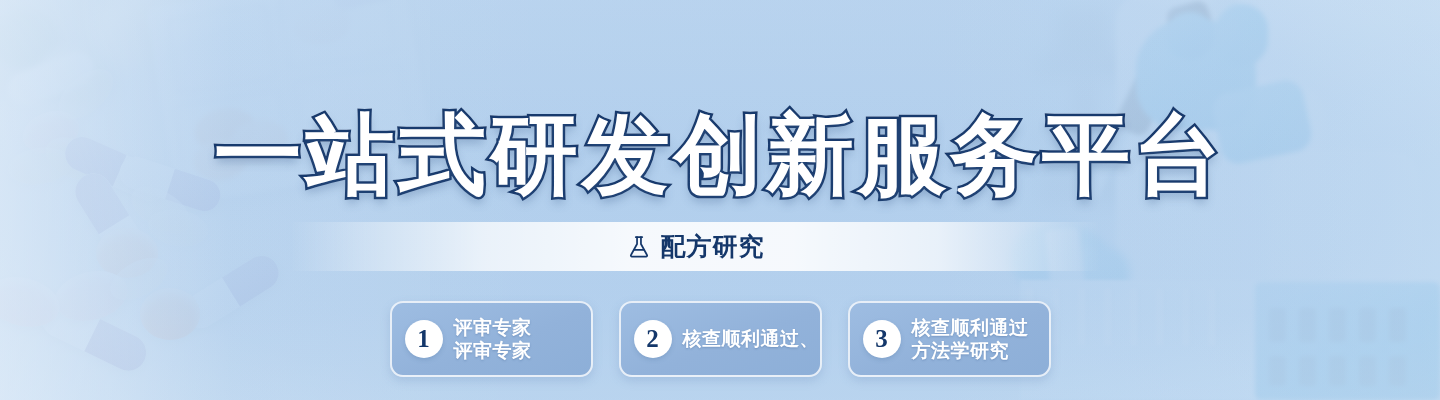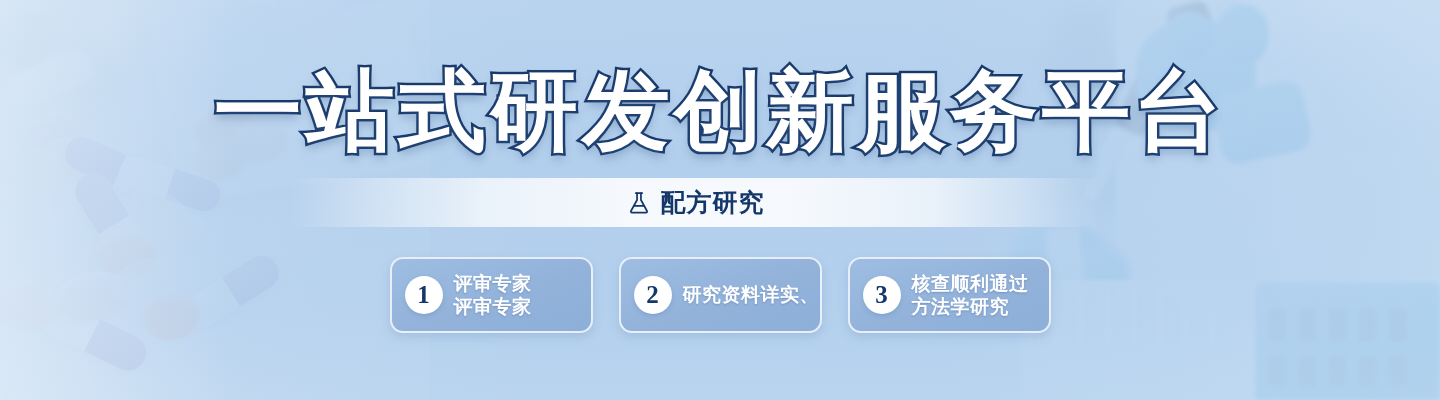--- a/index.html
+++ b/index.html
@@ -64,21 +64,21 @@
   
   .wash{ position:absolute; inset:0;
          background:
            radial-gradient(120% 150% at 50% 45%, rgba(175,205,236,.93) 0%, rgba(175,205,236,.86) 38%, rgba(180,208,237,.55) 62%, rgba(185,212,238,.12) 82%, rgba(190,215,240,0) 100%); }
   .wash2{ position:absolute; inset:0;
           background:linear-gradient(180deg, rgba(196,219,242,.30) 0%, rgba(186,212,239,.10) 40%, rgba(186,212,239,.28) 78%, rgba(192,217,241,.52) 100%); }
   .vignette{ position:absolute; inset:0;
              background:linear-gradient(90deg, rgba(236,244,252,.55) 0%, rgba(236,244,252,.05) 16%, rgba(0,0,0,0) 40%, rgba(0,0,0,0) 64%, rgba(210,230,246,.10) 86%, rgba(205,228,246,.30) 100%); }
 
   
-  .content{ position:absolute; inset:0; }
+  .content{ position:absolute; inset:0;margin-top:44px; }
 
   .title{
     position:absolute; left:0; right:0; top:68px; text-align:center;
     font-family:"Liberation Serif","DejaVu Serif",serif;
     font-size:88px; line-height:1; font-weight:700; letter-spacing:4px;
     color:#ffffff;
     -webkit-text-stroke:5px #183a6d;
     paint-order:stroke fill;
     text-shadow:0 6px 10px rgba(60,95,140,.35);
   }
@@ -274,21 +274,21 @@
         <div class="badge">1</div>
         <div class="card-text">
           <div>评审专家</div>
           <div>评审专家</div>
         </div>
       </div>
 
       <div class="card">
         <div class="badge">2</div>
         <div class="card-text">
-          <div>研究资料详实、</div>
+          <div>核查顺利通过、</div>
         </div>
       </div>
 
       <div class="card">
         <div class="badge">3</div>
         <div class="card-text">
           <div>核查顺利通过</div>
           <div>方法学研究</div>
         </div>
       </div>

